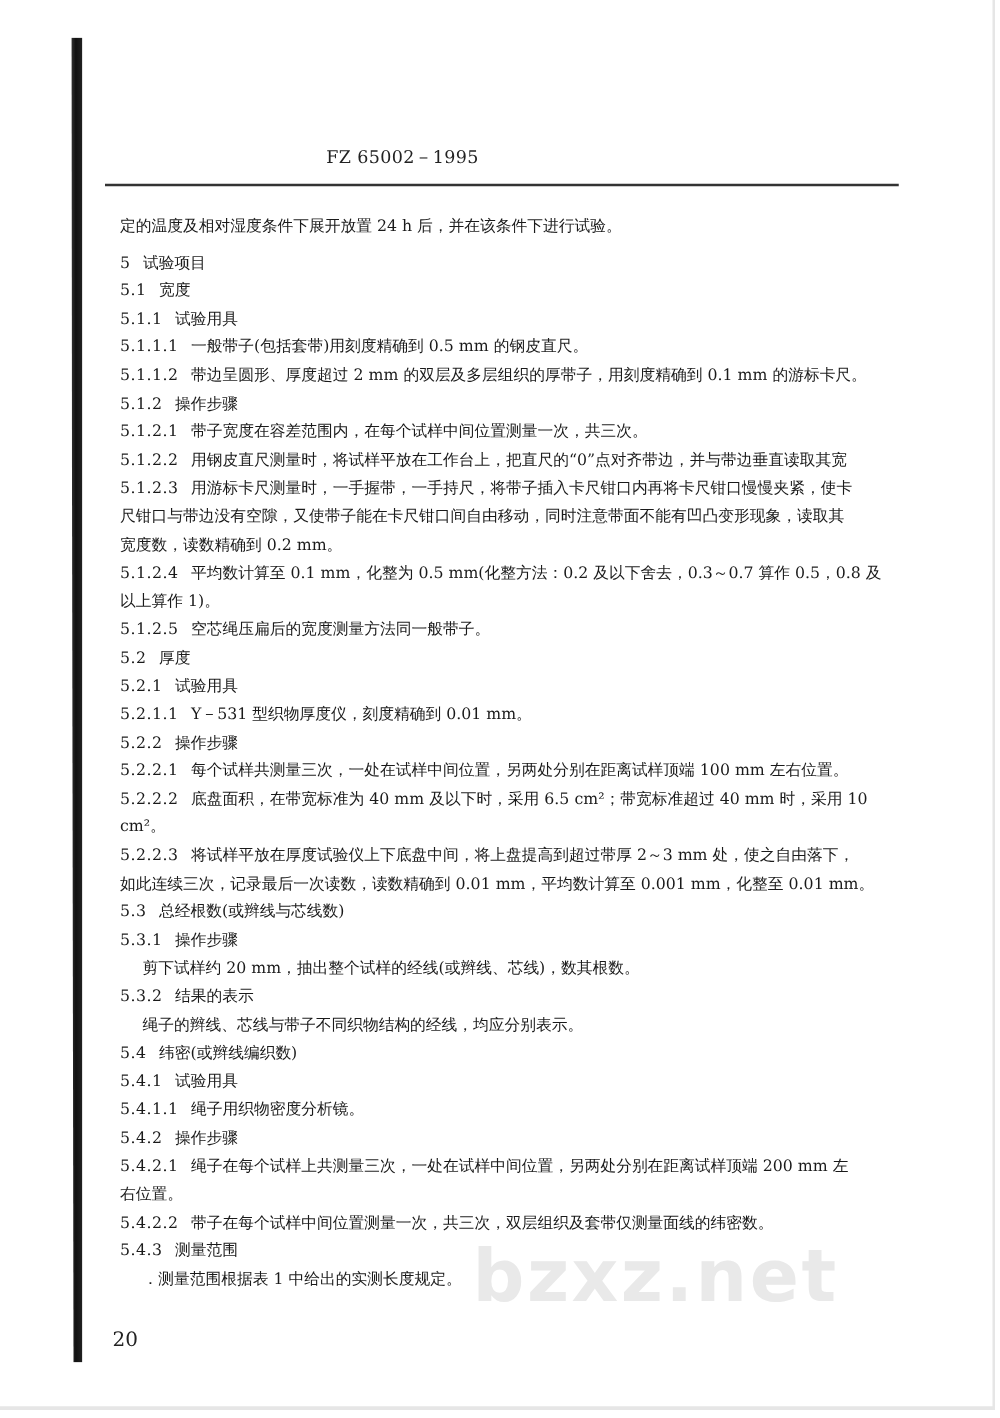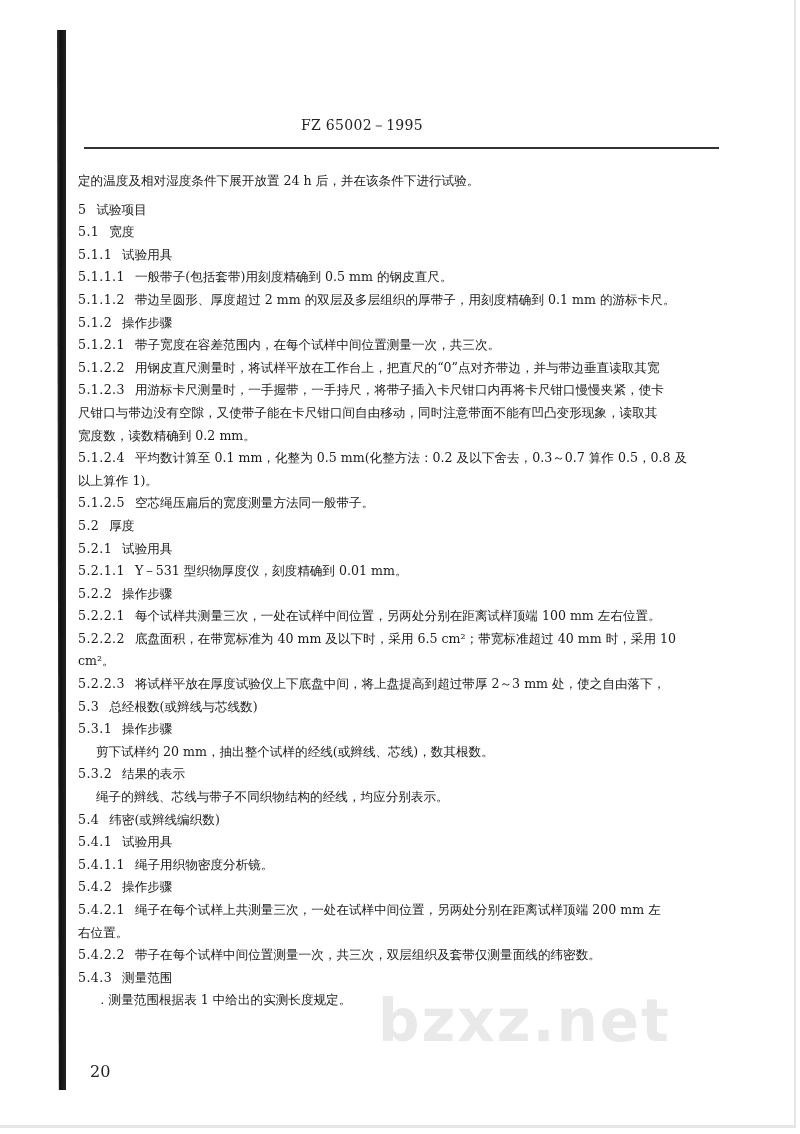--- a/index.html
+++ b/index.html
@@ -11,27 +11,27 @@
     position:absolute; left:0; top:0; width:796px; height:1128px;
     border-right:2px solid #e6e6e6; border-bottom:3px solid #e6e6e6; box-sizing:border-box;
   }
   .spine {
     position:absolute; left:57px; top:30px; width:9px; height:1060px;
     background:linear-gradient(to right,#333 0%,#111 40%,#222 100%);
     clip-path: polygon(0 0,100% 0,100% 100%,20% 100%);
   }
   .header-code {
     position:absolute; top:117px; left:0; width:644px; text-align:center;
-    font-size:14px; letter-spacing:0.3px; color:#222;padding-left:40px;
+    font-size:14px; letter-spacing:0.3px; color:#222;
   }
   .header-rule {
     position:absolute; top:147px; left:84px; width:635px; height:2px; background:#333;
   }
   .content {
-    position:absolute; left:78px; top:170px; width:640px;
+    position:absolute; left:96px; top:170px; width:640px;
     font-size:12.6px; line-height:22.6px;
   }
   .line { white-space:nowrap; }
   .num { display:inline-block; margin-right:10px; letter-spacing:0.4px; }
   .indent { padding-left:18px; }
   .heading { font-weight:normal; }
   .gap { height:6px; }
   .page-num {
     position:absolute; left:90px; top:1062px; font-size:16px; color:#222;
   }
@@ -67,20 +67,21 @@
     <div class="line"><span>以上算作 1)。</span></div>
     <div class="line"><span class="num">5.1.2.5</span><span>空芯绳压扁后的宽度测量方法同一般带子。</span></div>
     <div class="line heading-line"><span class="num">5.2</span><span class="heading">厚度</span></div>
     <div class="line heading-line"><span class="num">5.2.1</span><span class="heading">试验用具</span></div>
     <div class="line"><span class="num">5.2.1.1</span><span>Y－531 型织物厚度仪，刻度精确到 0.01 mm。</span></div>
     <div class="line heading-line"><span class="num">5.2.2</span><span class="heading">操作步骤</span></div>
     <div class="line"><span class="num">5.2.2.1</span><span>每个试样共测量三次，一处在试样中间位置，另两处分别在距离试样顶端 100 mm 左右位置。</span></div>
     <div class="line"><span class="num">5.2.2.2</span><span>底盘面积，在带宽标准为 40 mm 及以下时，采用 6.5 cm²；带宽标准超过 40 mm 时，采用 10</span></div>
     <div class="line"><span>cm²。</span></div>
     <div class="line"><span class="num">5.2.2.3</span><span>将试样平放在厚度试验仪上下底盘中间，将上盘提高到超过带厚 2～3 mm 处，使之自由落下，</span></div>
+    <div class="line"><span>如此连续三次，记录最后一次读数，读数精确到 0.01 mm，平均数计算至 0.001 mm，化整至 0.01 mm。</span></div>
     <div class="line heading-line"><span class="num">5.3</span><span class="heading">总经根数(或辫线与芯线数)</span></div>
     <div class="line heading-line"><span class="num">5.3.1</span><span class="heading">操作步骤</span></div>
     <div class="line indent"><span>剪下试样约 20 mm，抽出整个试样的经线(或辫线、芯线)，数其根数。</span></div>
     <div class="line heading-line"><span class="num">5.3.2</span><span class="heading">结果的表示</span></div>
     <div class="line indent"><span>绳子的辫线、芯线与带子不同织物结构的经线，均应分别表示。</span></div>
     <div class="line heading-line"><span class="num">5.4</span><span class="heading">纬密(或辫线编织数)</span></div>
     <div class="line heading-line"><span class="num">5.4.1</span><span class="heading">试验用具</span></div>
     <div class="line"><span class="num">5.4.1.1</span><span>绳子用织物密度分析镜。</span></div>
     <div class="line heading-line"><span class="num">5.4.2</span><span class="heading">操作步骤</span></div>
     <div class="line"><span class="num">5.4.2.1</span><span>绳子在每个试样上共测量三次，一处在试样中间位置，另两处分别在距离试样顶端 200 mm 左</span></div>

